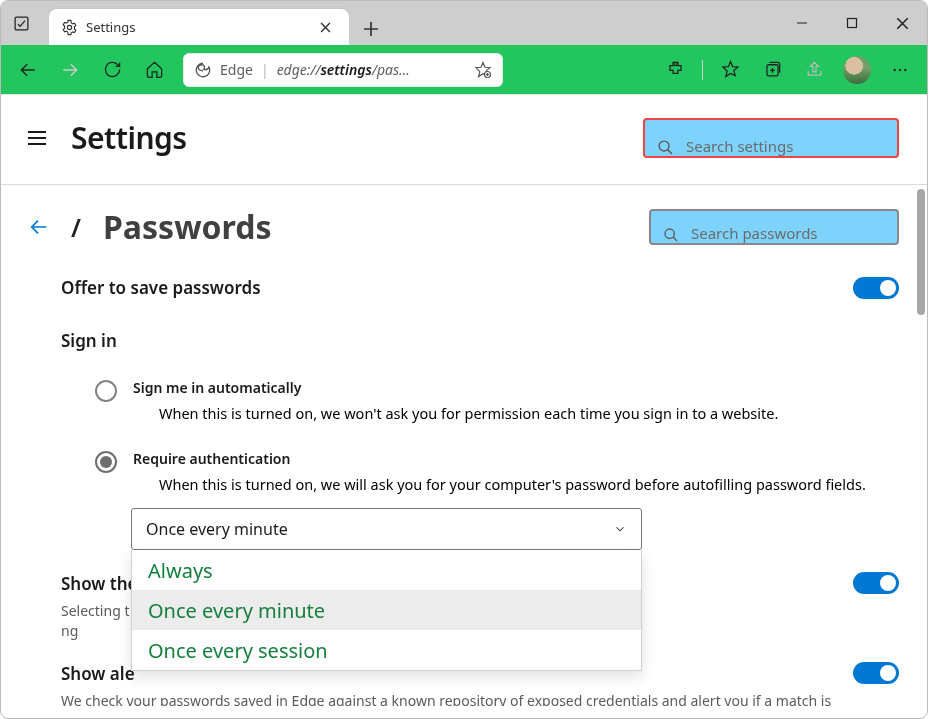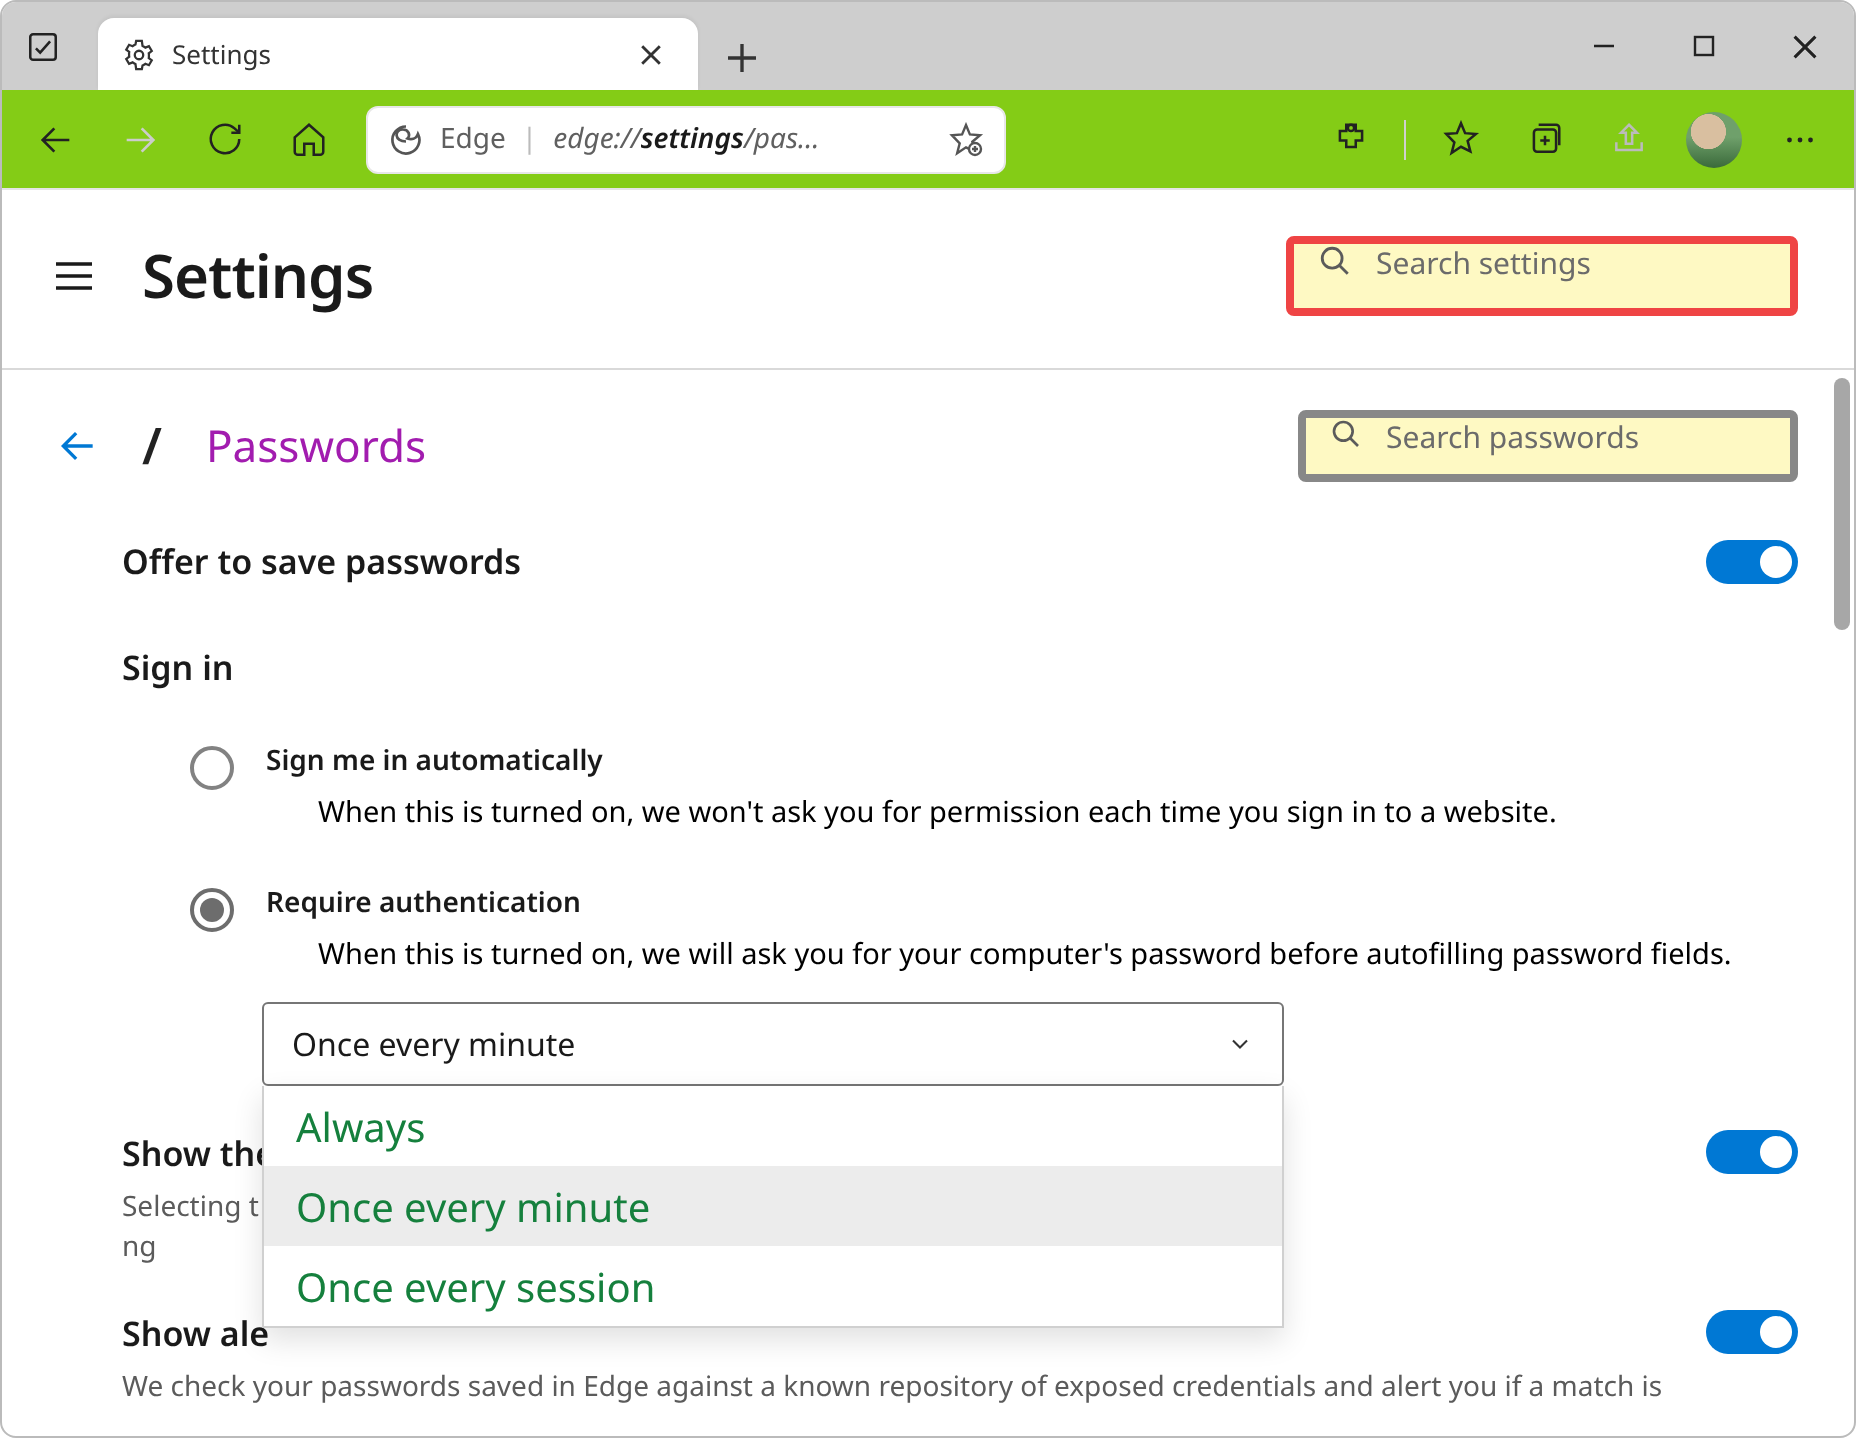--- a/index.html
+++ b/index.html
@@ -57,21 +57,21 @@
       display:flex;
       height:44px;
     }
     .window-controls .wc {
       width:50px; height:44px;
       display:flex; align-items:center; justify-content:center;
       color:#222;
     }
     .toolbar {
       height: 50px;
-      background:#84cc16;
+      background:#22c55e;
       border-bottom:1px solid #e5e5e5;
       display:flex;
       align-items:center;
       padding:0 8px;
       gap:4px;
     }
     .tb-btn {
       width:38px; height:38px; display:flex; align-items:center; justify-content:center;
       color:#333; border-radius:4px;
     }
@@ -106,23 +106,23 @@
       display:flex; align-items:center; padding:22px 28px 26px 20px;
       border-bottom:1px solid #d9d9d9;
       gap:18px;
     }
     .hamburger {
       width:32px;height:32px;display:flex;align-items:center;justify-content:center;color:#1a1a1a;
     }
     .settings-title { font-size:30px; font-weight:600; letter-spacing:-0.5px;}
     .header-spacer{flex:1;}
     .search-box {
-      width:256px; height:40px; border:4px solid #ef4444; border-radius:4px;
-      display:flex; align-items:flex-start; padding:0 12px; gap:12px;
-      color:#5b5b5b; background:#fef9c3;
+      width:256px; height:40px; border:2px solid #ef4444; border-radius:4px;
+      display:flex; align-items:flex-end; padding:0 12px; gap:12px;
+      color:#5b5b5b; background:#7dd3fc;
     }
     .search-box.small { height:36px; border-color:#888;}
     .search-placeholder{ color:#6b6b6b; font-size:15px;}
     .inner-scroll {
       position:relative;
       height: calc(100% - 104px);
       overflow:hidden;
       padding:0;
     }
     .scrollbar {
@@ -130,21 +130,21 @@
       background:#a7a7a7; border-radius:4px;
     }
     .breadcrumb-row{
       display:flex; align-items:center; padding:20px 28px 0 24px; gap:14px;
     }
     .back-arrow {
       color:#0078d4; width:28px; height:28px; display:flex; align-items:center; justify-content:center;
     }
     .crumb-link { color:#0078d4; font-size:25px; font-weight:600;}
     .crumb-sep { color:#222; font-size:25px; font-weight:600; margin-left:4px;}
-    .crumb-current{ color:#a21caf; font-size:22px; font-weight:400; margin-left:8px;}
+    .crumb-current{ color:#404040; font-size:32px; font-weight:700; margin-left:8px;}
     .breadcrumb-spacer{flex:1;}
     .section {
       padding: 0 28px 0 60px;
     }
     .row-toggle {
       display:flex; align-items:center; justify-content:space-between;
       padding-top:28px;
     }
     .row-title { font-size:17px; font-weight:600; color:#1a1a1a;}
     .row-sub { font-size:14px; color:#5b5b5b; margin-top:6px; line-height:1.4;}

